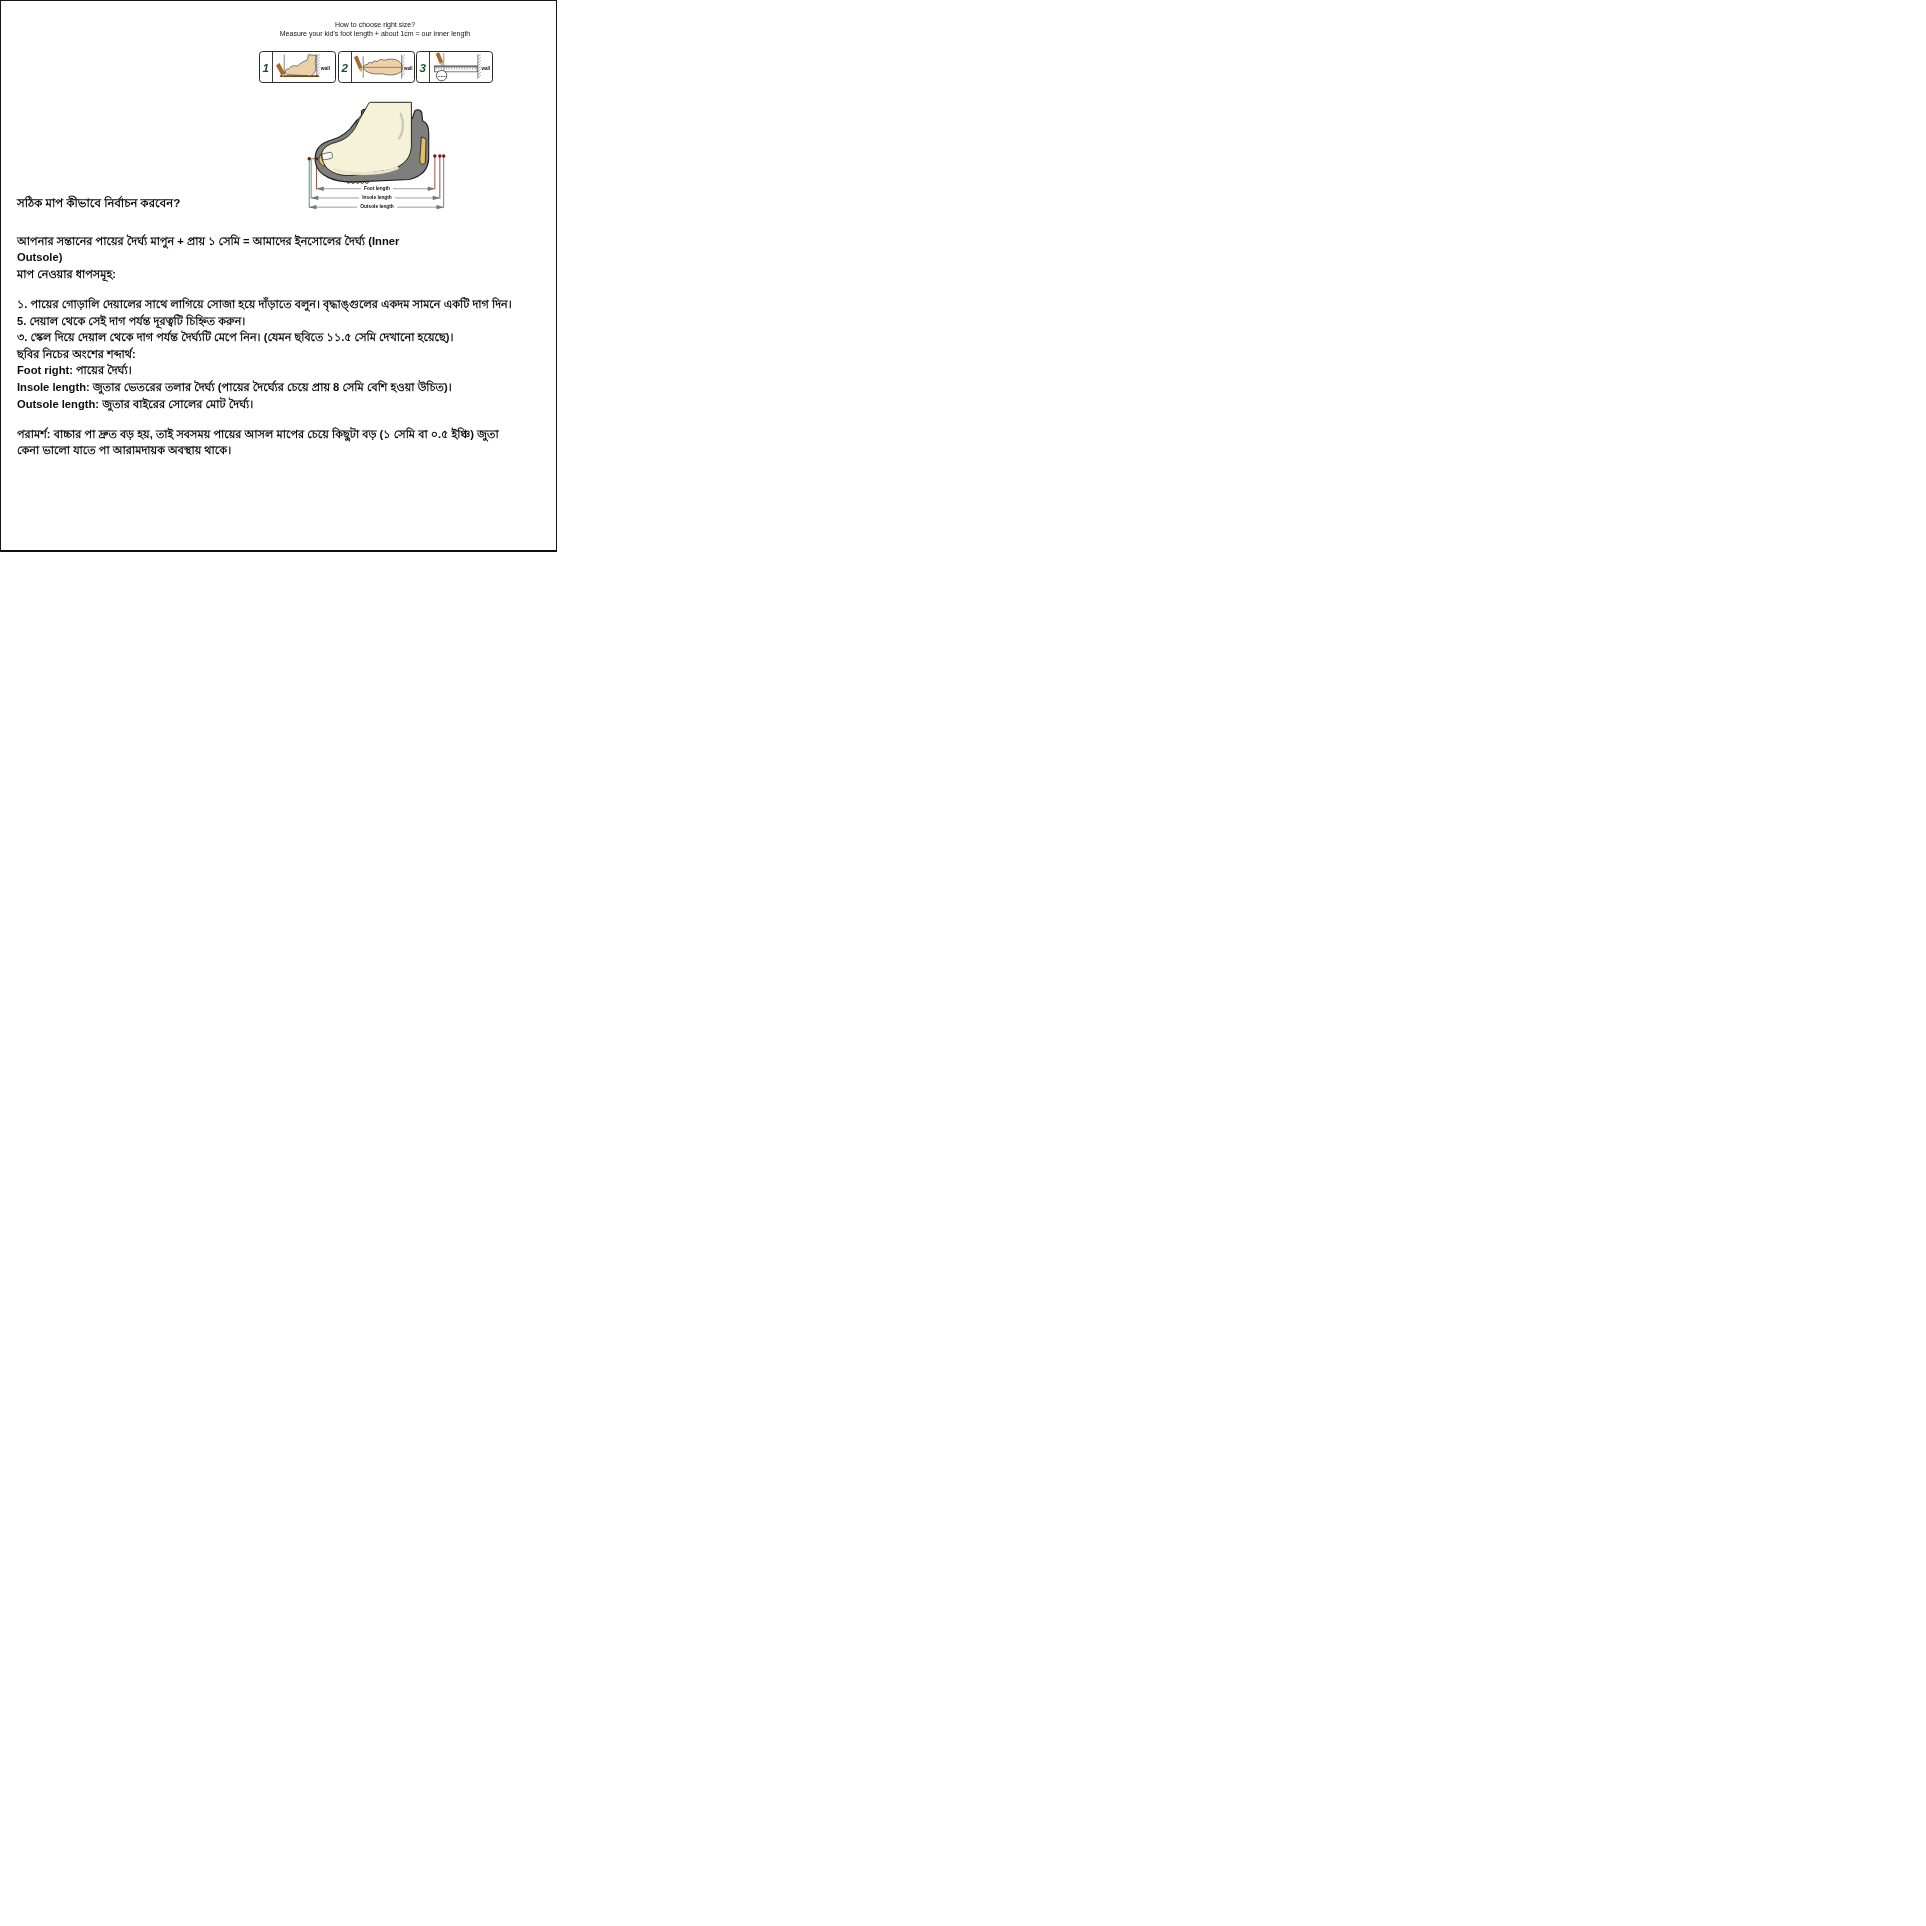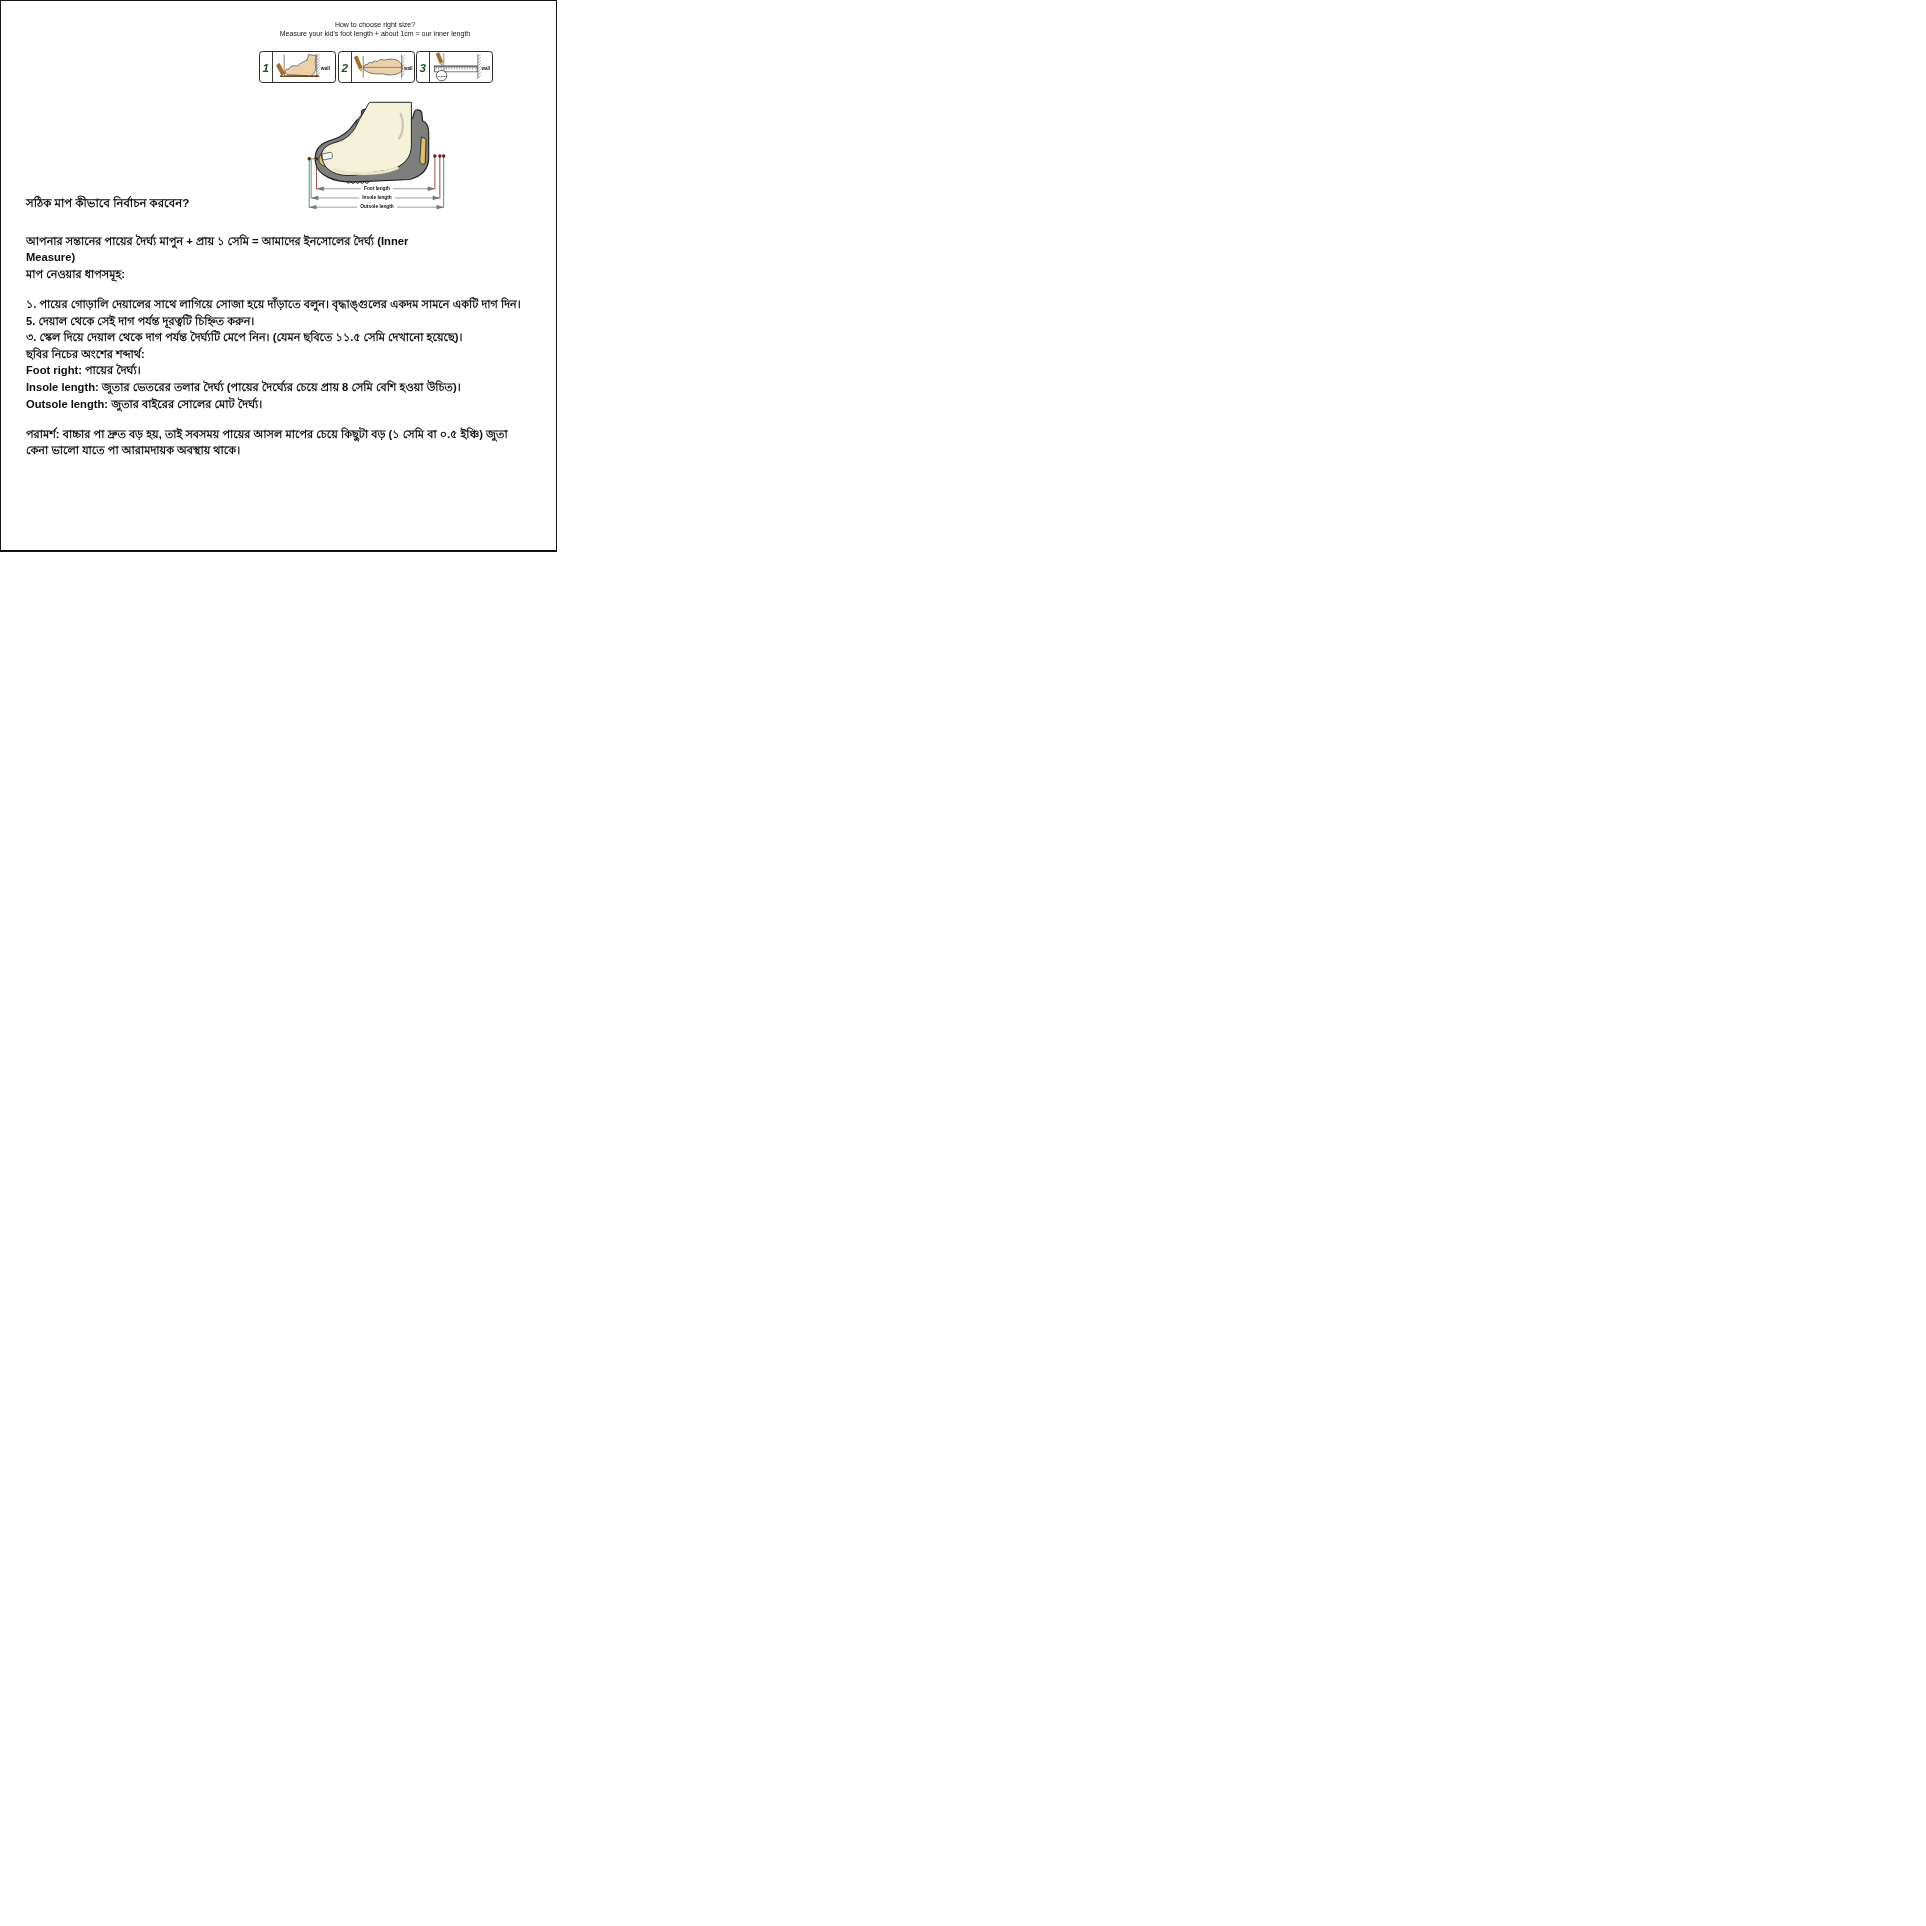--- a/index.html
+++ b/index.html
@@ -25,21 +25,21 @@
   .step-illus svg{position:absolute;left:0;top:0;width:100%;height:100%;}
   
   .diagram{position:absolute;left:305px;top:99px;width:144px;height:116px;}
   .diagram svg{position:absolute;left:0;top:0;}
   .dlabel{position:absolute;left:71px;transform:translateX(-50%);background:#fff;padding:0 3.1px;
     font-size:4.8px;font-weight:bold;color:#111;white-space:nowrap;}
   .dl-foot{top:86px;}
   .dl-insole{top:95px;}
   .dl-outsole{top:104px;}
   
-  .content{position:absolute;left:25px;top:193px;width:507px;
+  .content{position:absolute;left:16px;top:193px;width:507px;
     font-size:11.2px;line-height:16.6px;font-weight:700;color:#0d0d0d;}
   .content h1{font-size:11.6px;line-height:17.7px;font-weight:800;margin:0 0 21px 0;}
   .block{margin:0 0 13.5px 0;}
   .block:last-child{margin-bottom:17px;}
   .content p{margin:0;}
 </style>
 </head>
 <body>
 
 <div class="page">
@@ -171,21 +171,21 @@
     <span class="dlabel dl-foot">Foot length</span>
     <span class="dlabel dl-insole">Insole length</span>
     <span class="dlabel dl-outsole">Outsole length</span>
   </div>
 
   <div class="content">
     <h1>সঠিক মাপ কীভাবে নির্বাচন করবেন?</h1>
 
     <div class="block">
       <p><span>আপনার সন্তানের পায়ের দৈর্ঘ্য মাপুন + প্রায় ১ সেমি = আমাদের ইনসোলের দৈর্ঘ্য (Inner</span><br>
-      <span>Measure)</span></p>
+      <span>Outsole)</span></p>
       <p>মাপ নেওয়ার ধাপসমূহ:</p>
     </div>
 
     <p class="block">১. পায়ের গোড়ালি দেয়ালের সাথে লাগিয়ে সোজা হয়ে দাঁড়াতে বলুন। বৃদ্ধাঙ্গুলের একদম সামনে একটি দাগ দিন।</p>
     <p class="block">5. দেয়াল থেকে সেই দাগ পর্যন্ত দূরত্বটি চিহ্নিত করুন।</p>
     <p class="block">৩. স্কেল দিয়ে দেয়াল থেকে দাগ পর্যন্ত দৈর্ঘ্যটি মেপে নিন। (যেমন ছবিতে ১১.৫ সেমি দেখানো হয়েছে)।</p>
 
     <div class="block">
       <p>ছবির নিচের অংশের শব্দার্থ:</p>
       <p><span>Foot right:</span><span> পায়ের দৈর্ঘ্য।</span></p>

